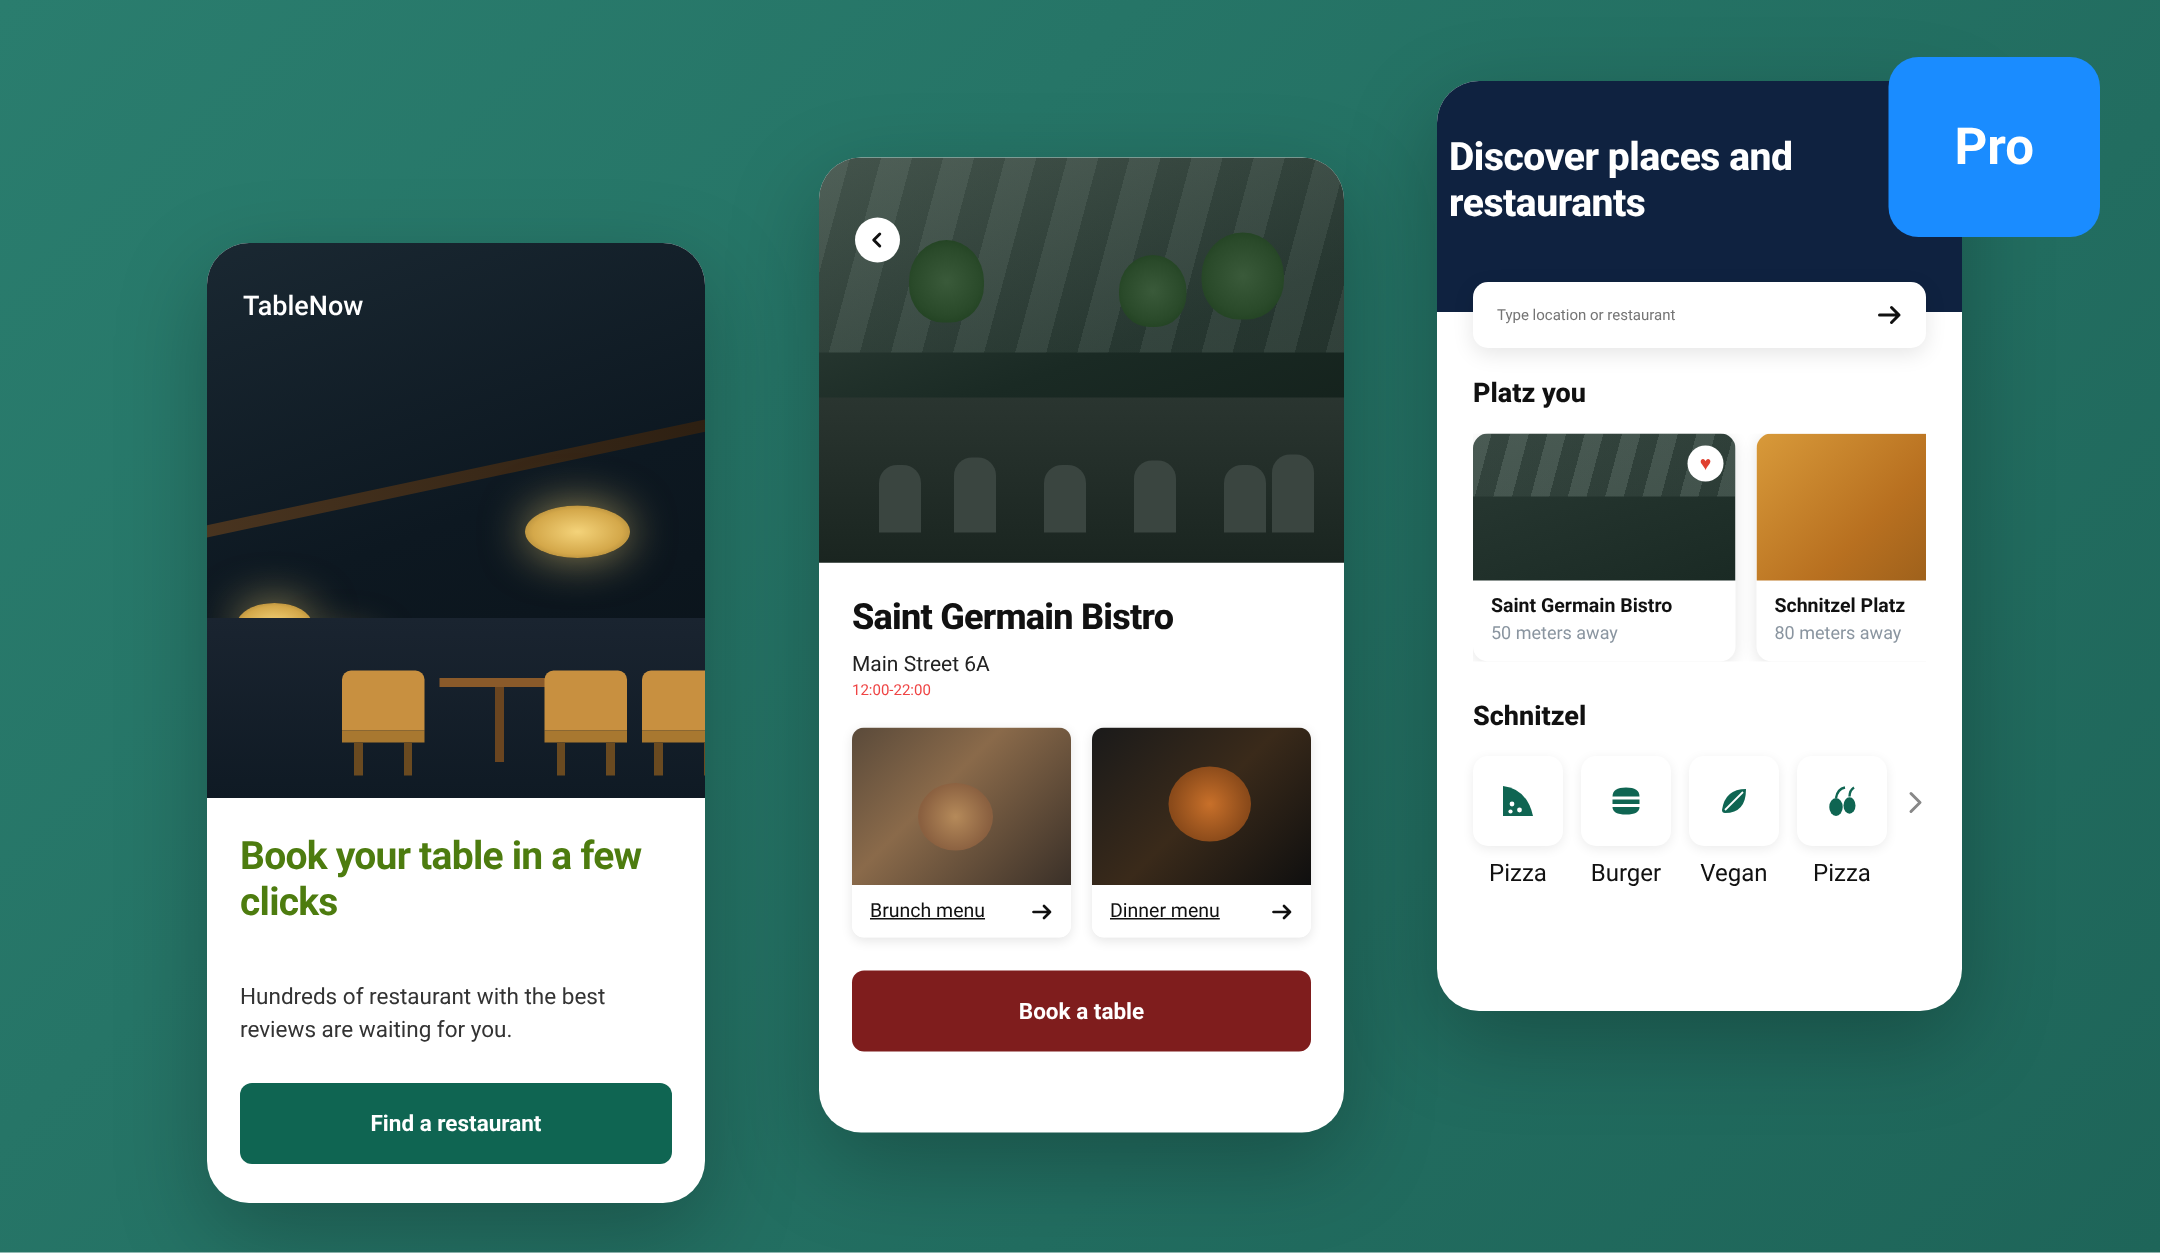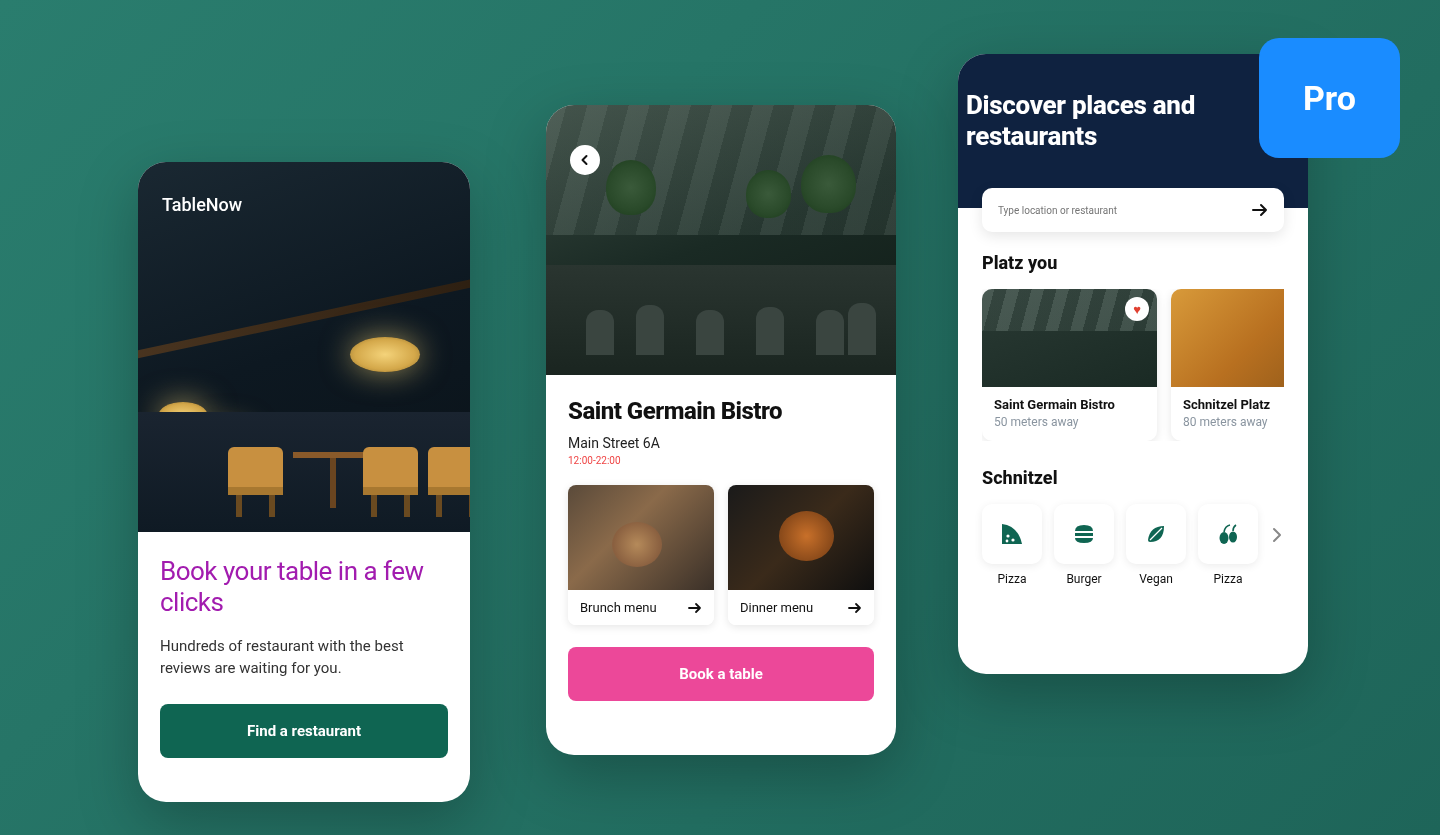--- a/index.html
+++ b/index.html
@@ -19,21 +19,21 @@
 .p1-beam { position: absolute; top: 150px; left: -20px; width: 400px; height: 8px; background: linear-gradient(90deg, #4a3520, #2a1d10); transform: rotate(-12deg); }
 .p1-floor { position: absolute; bottom: 0; width: 100%; height: 120px; background: linear-gradient(180deg, #1a2430 0%, #0f1a24 100%); }
 .p1-chair { position: absolute; bottom: 15px; width: 55px; height: 70px; }
 .p1-chair-back { width: 100%; height: 40px; background: #c89040; border-radius: 6px 6px 0 0; }
 .p1-chair-seat { width: 100%; height: 8px; background: #a87830; }
 .p1-chair-legs { width: 100%; height: 22px; background: linear-gradient(90deg, transparent 15%, #6a4a20 15%, #6a4a20 25%, transparent 25%, transparent 75%, #6a4a20 75%, #6a4a20 85%, transparent 85%); }
 .p1-table { position: absolute; bottom: 20px; width: 80px; height: 60px; }
 .p1-table-top { width: 100%; height: 6px; background: #8a5a2a; }
 .p1-table-leg { width: 6px; height: 50px; background: #6a4520; margin: 0 auto; }
 .p1-content { padding: 24px 22px; }
-.p1-title { font-size: 26px; font-weight: 400; color: #a21caf; line-height: 1.2; margin-bottom: 18px; letter-spacing: -0.5px; }
+.p1-title { font-size: 26px; font-weight: 700; color: #4d7c0f; line-height: 1.2; margin-bottom: 36px; letter-spacing: -0.5px; }
 .p1-subtitle { font-size: 15px; color: #333; line-height: 1.45; margin-bottom: 24px; }
 .p1-btn { width: 100%; padding: 18px; background: #0f6552; color: #fff; border: none; border-radius: 8px; font-size: 15px; font-weight: 700; cursor: pointer; }
 
 
 .phone2 { left: 546px; top: 105px; width: 350px; height: 650px; }
 .p2-hero { width: 100%; height: 270px; background: linear-gradient(160deg, #3a4a42 0%, #1a2a24 50%, #0f1a15 100%); position: relative; }
 .p2-back { position: absolute; top: 40px; left: 24px; width: 30px; height: 30px; background: #fff; border-radius: 50%; display: flex; align-items: center; justify-content: center; cursor: pointer; }
 .p2-glass { position: absolute; top: 0; width: 100%; height: 130px; background: repeating-linear-gradient(105deg, rgba(200,220,210,0.15) 0px, rgba(200,220,210,0.15) 20px, rgba(150,170,160,0.1) 20px, rgba(150,170,160,0.1) 40px); }
 .p2-plant { position: absolute; width: 50px; height: 55px; background: radial-gradient(circle, #3a5a3a 0%, #2a4a2a 60%, #1a3a1a 100%); border-radius: 50% 50% 45% 45%; }
 .p2-plant1 { top: 55px; left: 60px; }
@@ -46,22 +46,22 @@
 .p2-addr { font-size: 14px; color: #222; margin-bottom: 4px; }
 .p2-hours { font-size: 10px; color: #ef4444; margin-bottom: 19px; }
 .p2-menus { display: flex; gap: 14px; margin-bottom: 22px; }
 .p2-menu { flex: 1; border-radius: 8px; overflow: hidden; box-shadow: 0 2px 8px rgba(0,0,0,0.1); cursor: pointer; }
 .p2-menu-img { width: 100%; height: 105px; }
 .p2-menu-img1 { background: linear-gradient(135deg, #5a4a3a 0%, #8a6a4a 40%, #3a3028 100%); position: relative; }
 .p2-menu-img1::after { content: ''; position: absolute; top: 35%; left: 30%; width: 50px; height: 45px; background: radial-gradient(circle, #b58a5a 0%, #8a6040 70%); border-radius: 50%; }
 .p2-menu-img2 { background: linear-gradient(135deg, #1a1a1a 0%, #3a2a1a 50%, #0f0f0f 100%); position: relative; }
 .p2-menu-img2::after { content: ''; position: absolute; top: 25%; left: 35%; width: 55px; height: 50px; background: radial-gradient(circle, #c8702a 0%, #8a4a1a 70%); border-radius: 50%; }
 .p2-menu-bar { display: flex; align-items: center; justify-content: space-between; padding: 10px 12px; background: #fff; }
-.p2-menu-label { font-size: 13px; color: #111; }
-.p2-btn { width: 100%; padding: 18px; background: #ec4899; color: #fff; border: none; border-radius: 8px; font-size: 15px; font-weight: 700; cursor: pointer; }
+.p2-menu-label { font-size: 13px; color: #111; text-decoration: underline; }
+.p2-btn { width: 100%; padding: 18px; background: #7f1d1d; color: #fff; border: none; border-radius: 8px; font-size: 15px; font-weight: 700; cursor: pointer; }
 
 
 .phone3 { left: 958px; top: 54px; width: 350px; height: 620px; }
 .p3-header { background: #0f2240; padding: 36px 24px 56px 8px; position: relative; }
 .p3-title { font-size: 26px; font-weight: 800; color: #fff; line-height: 1.2; letter-spacing: -0.3px; }
 .p3-search { position: absolute; left: 24px; right: 24px; bottom: -24px; background: #fff; border-radius: 10px; padding: 15px 16px; display: flex; align-items: center; justify-content: space-between; box-shadow: 0 4px 14px rgba(0,0,0,0.1); }
 .p3-search-input { border: none; outline: none; font-size: 10px; color: #8a95a0; flex: 1; background: transparent; }
 .p3-body { padding: 44px 24px 20px 24px; }
 .p3-section-title { font-size: 18px; font-weight: 800; color: #111; margin-bottom: 16px; }
 .p3-near-row { display: flex; gap: 14px; margin-bottom: 26px; overflow: hidden; }
@@ -70,21 +70,21 @@
 .p3-cimg1 { background: linear-gradient(160deg, #2a3a34 0%, #1a2a24 100%); }
 .p3-cimg1::before { content: ''; position: absolute; top: 0; width: 100%; height: 42px; background: repeating-linear-gradient(105deg, rgba(200,220,210,0.2) 0px, rgba(200,220,210,0.2) 12px, rgba(150,170,160,0.1) 12px, rgba(150,170,160,0.1) 24px); }
 .p3-cimg2 { background: linear-gradient(135deg, #d89a3a 0%, #b87020 50%, #8a5518 100%); }
 .p3-heart { position: absolute; top: 8px; right: 8px; width: 24px; height: 24px; background: #fff; border-radius: 50%; display: flex; align-items: center; justify-content: center; color: #e04030; font-size: 13px; }
 .p3-card-body { padding: 10px 12px 12px 12px; }
 .p3-card-name { font-size: 13px; font-weight: 700; color: #111; margin-bottom: 3px; }
 .p3-card-dist { font-size: 12px; color: #8a95a0; }
 .p3-cat-row { display: flex; align-items: flex-start; gap: 12px; }
 .p3-cat { display: flex; flex-direction: column; align-items: center; gap: 8px; cursor: pointer; }
 .p3-cat-box { width: 60px; height: 60px; background: #fff; border-radius: 10px; box-shadow: 0 2px 8px rgba(0,0,0,0.08); display: flex; align-items: center; justify-content: center; color: #0f6552; }
-.p3-cat-label { font-size: 12px; color: #111; }
+.p3-cat-label { font-size: 16px; color: #111; }
 .p3-more { width: 26px; height: 26px; display: flex; align-items: center; justify-content: center; color: #666; margin-top: 18px; cursor: pointer; }
 
 
 .pro-badge { position: absolute; top: 38px; right: 40px; background: #1a8cff; color: #fff; font-size: 34px; font-weight: 700; padding: 40px 44px; border-radius: 20px; z-index: 10; }
 
 svg { display: block; }
 </style>
 </head>
 <body>
 

